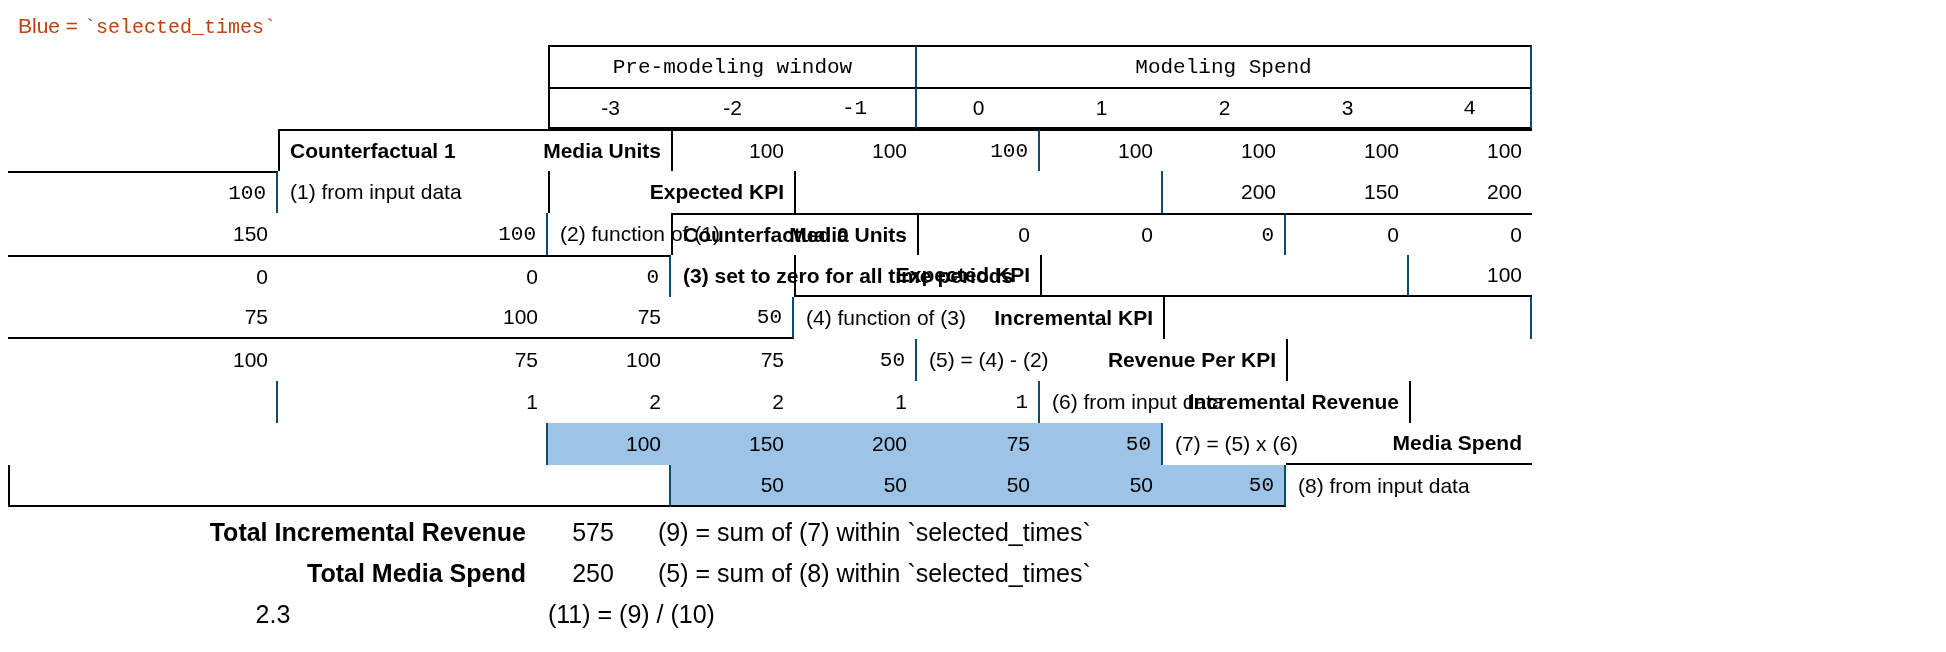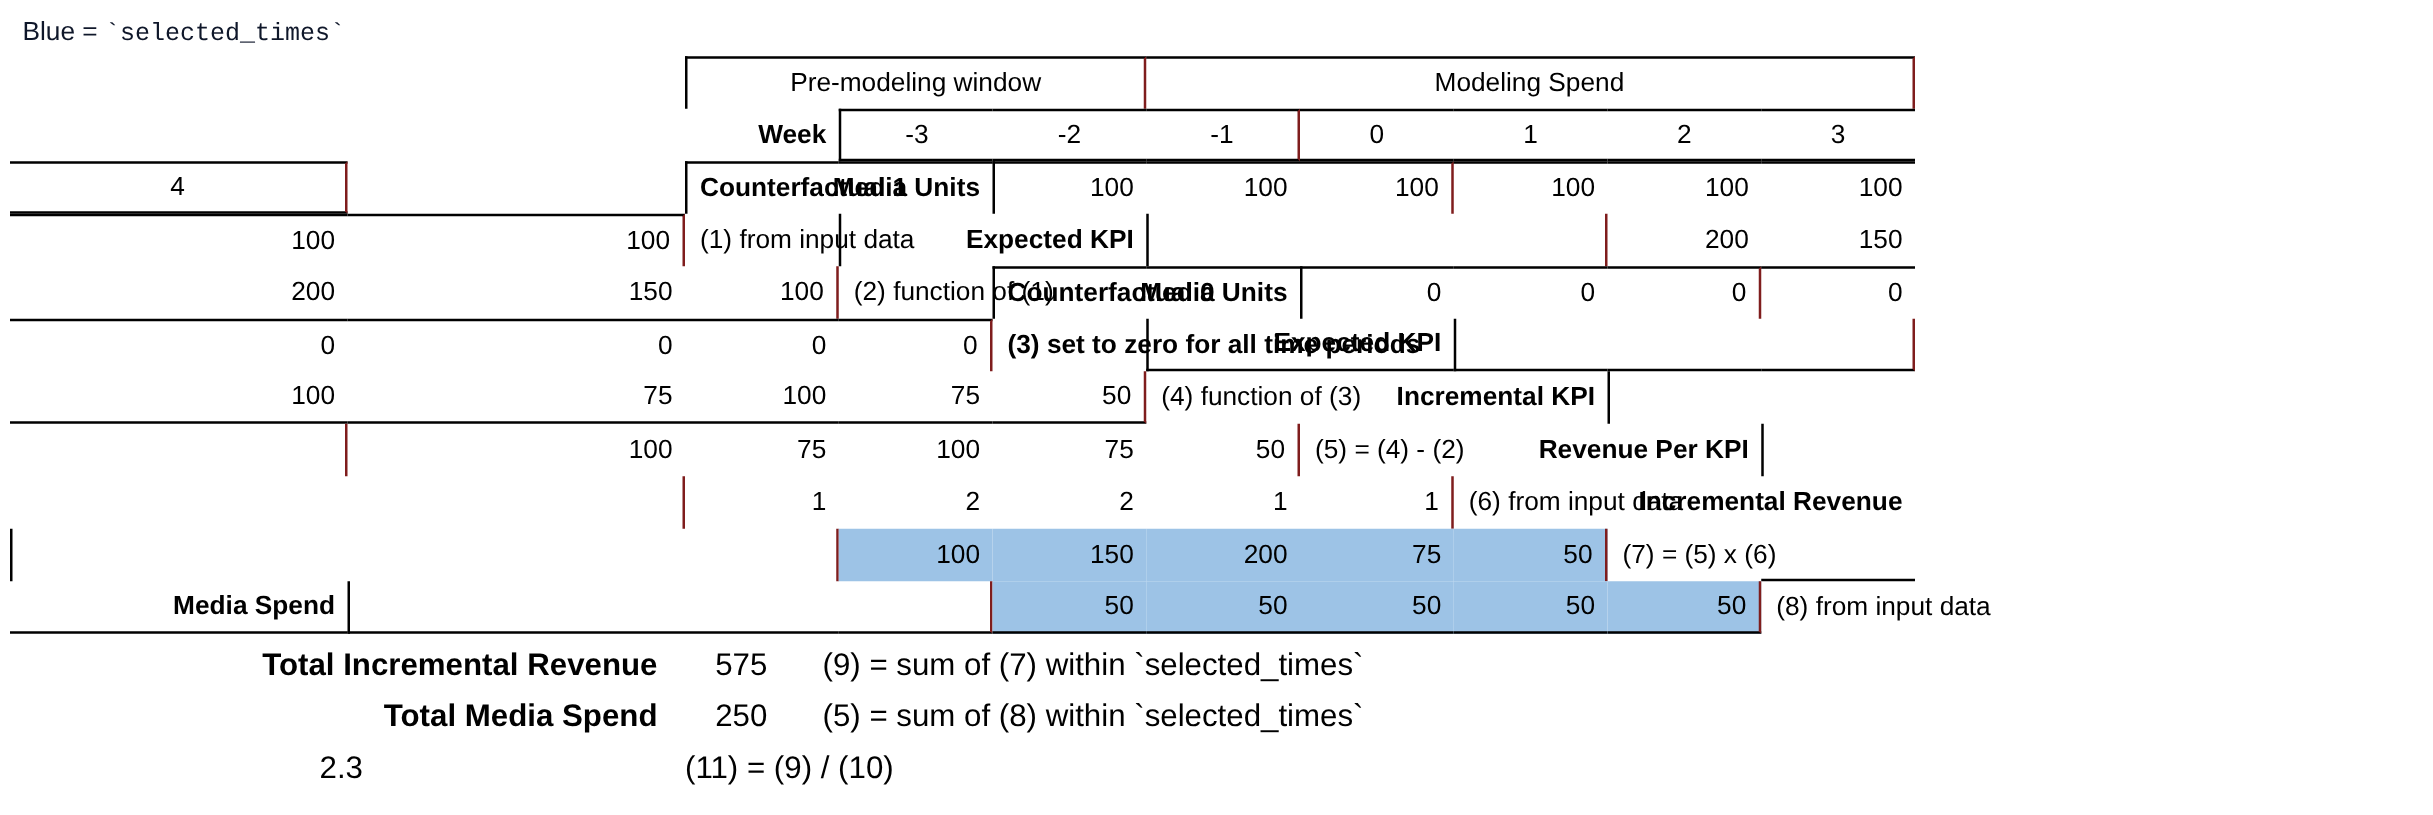--- a/index.html
+++ b/index.html
@@ -14,21 +14,21 @@
     color: #000000;
     position: relative;
     overflow: hidden;
   }
 
   .legend {
     position: absolute;
     left: 18px;
     top: 14px;
     font-size: 21px;
-    color: #0f172a;
+    color: #c2410c;
   }
   .legend .code {
     font-family: "Liberation Mono", monospace;
     font-size: 20px;
   }
 
   
   .sheet {
     position: absolute;
     left: 8px;
@@ -50,21 +50,21 @@
   .num { justify-content: flex-end; }
   .ctr { justify-content: center; }
   .rgt { justify-content: flex-end; }
   .lft { justify-content: flex-start; }
   .bold { font-weight: bold; }
 
   
   .bt { border-top: 2px solid #000; }
   .bb { border-bottom: 2px solid #000; }
   .bl { border-left: 2px solid #000; }
-  .br { border-right: 2px solid #7f1d1d; }
+  .br { border-right: 2px solid #0c4a6e; font-family: Liberation Mono, monospace; }
 
   .blue { background: #9dc3e6; }
 
   .notes {
     padding-left: 12px;
     font-size: 21px;
   }
 
   
   .summary {
@@ -87,21 +87,20 @@
   <span>Blue = </span><span class="code">`selected_times`</span>
 </div>
 
 <div class="sheet" id="sheet">
     <div class="cell "></div>
     <div class="cell "></div>
     <div class="cell ctr bt bl br" style="grid-column: span 3;">Pre-modeling window</div>
     <div class="cell ctr bt br" style="grid-column: span 5;">Modeling Spend</div>
     <div class="cell notes"></div>
     <div class="cell "></div>
-    <div class="cell rgt bold">Week</div>
     <div class="cell ctr bt bb bl">-3</div>
     <div class="cell ctr bt bb ">-2</div>
     <div class="cell ctr bt bb  br">-1</div>
     <div class="cell ctr bt bb ">0</div>
     <div class="cell ctr bt bb ">1</div>
     <div class="cell ctr bt bb ">2</div>
     <div class="cell ctr bt bb ">3</div>
     <div class="cell ctr bt bb br">4</div>
     <div class="cell notes"></div>
     <div class="cell lft bold bt bl">Counterfactual 1</div>

